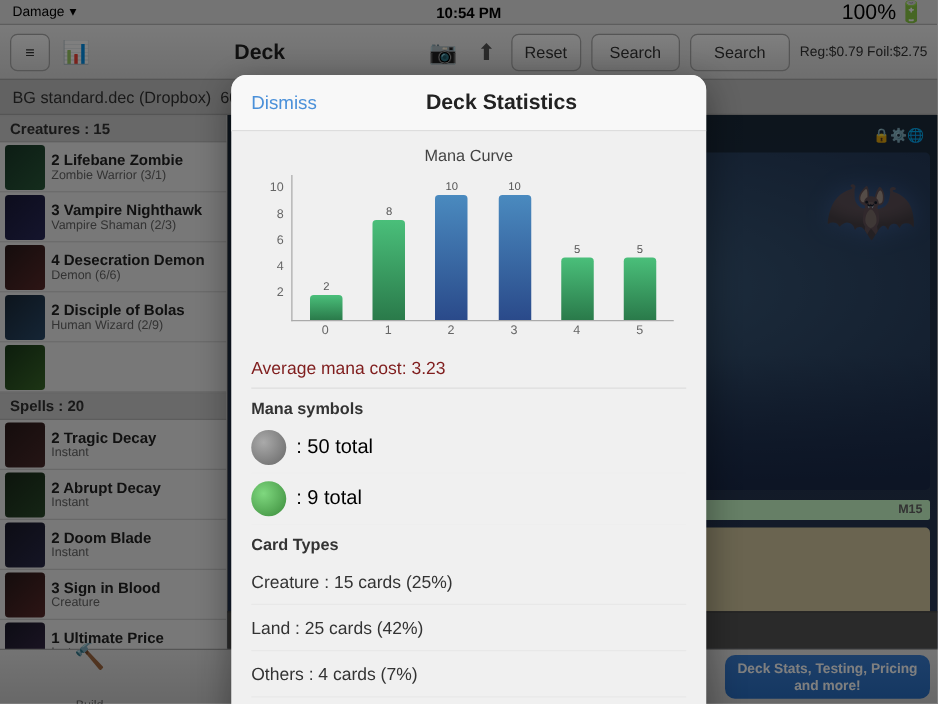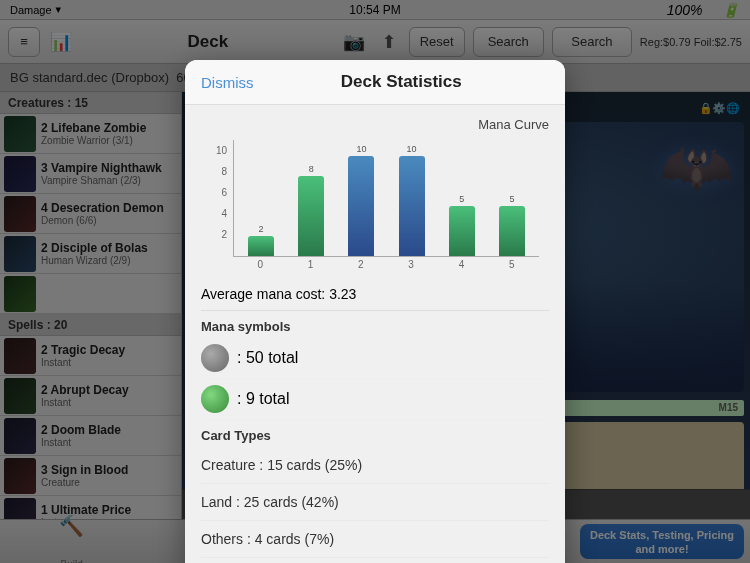--- a/index.html
+++ b/index.html
@@ -5,22 +5,22 @@
     * { box-sizing: border-box; margin: 0; padding: 0; }
     body { width: 750px; height: 563px; font-family: -apple-system, 'Helvetica Neue', sans-serif; background: #c8c8c8; overflow: hidden; position: relative; }
 
     
     .status-bar {
       height: 20px; background: #e8e8e8; display: flex; align-items: center;
       justify-content: space-between; padding: 0 10px; font-size: 11px; font-weight: 500;
       border-bottom: 1px solid #bbb;
     }
     .status-left { display: flex; align-items: center; gap: 4px; }
-    .status-center { position: absolute; left: 50%; transform: translateX(-50%); font-size: 12px; font-weight: 400; }
-    .status-right { display: flex; align-items: center; gap: 20px; font-size: 14px; font-style: italic; }
+    .status-center { position: absolute; left: 50%; transform: translateX(-50%); font-size: 12px; font-weight: 700; }
+    .status-right { display: flex; align-items: center; gap: 2px; font-size: 17px; }
 
     
     .toolbar {
       height: 44px; background: linear-gradient(to bottom, #f5f5f5, #ddd);
       display: flex; align-items: center; border-bottom: 1px solid #aaa;
       padding: 0 8px; gap: 6px;
     }
     .toolbar-btn {
       height: 30px; padding: 0 10px; background: linear-gradient(to bottom, #fff, #e0e0e0);
       border: 1px solid #aaa; border-radius: 6px; font-size: 13px; color: #333;
@@ -113,22 +113,22 @@
       display: flex; align-items: center; padding: 12px 16px;
       border-bottom: 1px solid #ddd; background: #f8f8f8;
     }
     .modal-dismiss {
       color: #4a90d9; font-size: 15px; cursor: pointer; font-weight: 400;
     }
     .modal-title {
       flex: 1; text-align: center; font-size: 17px; font-weight: 600; color: #222;
     }
     .modal-body { padding: 12px 16px; }
-    .chart-title { text-align: right; font-size: 13px; color: #444; margin-bottom: 8px; }
-    .stat-line { padding: 8px 0; font-size: 14px; color: #000000; border-bottom: 1px solid #ddd; }
+    .chart-title { text-align: center; font-size: 13px; color: #444; margin-bottom: 8px; }
+    .stat-line { padding: 8px 0; font-size: 14px; color: #7f1d1d; border-bottom: 1px solid #ddd; }
     .section-title { font-size: 13px; font-weight: 700; color: #333; padding: 8px 0 4px; }
     .mana-symbol-row { display: flex; align-items: center; gap: 8px; padding: 6px 0; border-bottom: 1px solid #eee; }
     .mana-circle { width: 28px; height: 28px; border-radius: 50%; display: flex; align-items: center; justify-content: center; flex-shrink: 0; }
     .mana-grey { background: radial-gradient(circle at 35% 35%, #aaa, #666); }
     .mana-green { background: radial-gradient(circle at 35% 35%, #7fd87f, #3a8a3a); }
     .type-row { padding: 10px 0; font-size: 14px; color: #333; border-bottom: 1px solid #e8e8e8; }
   </style>
 </head>
 <body>
 

